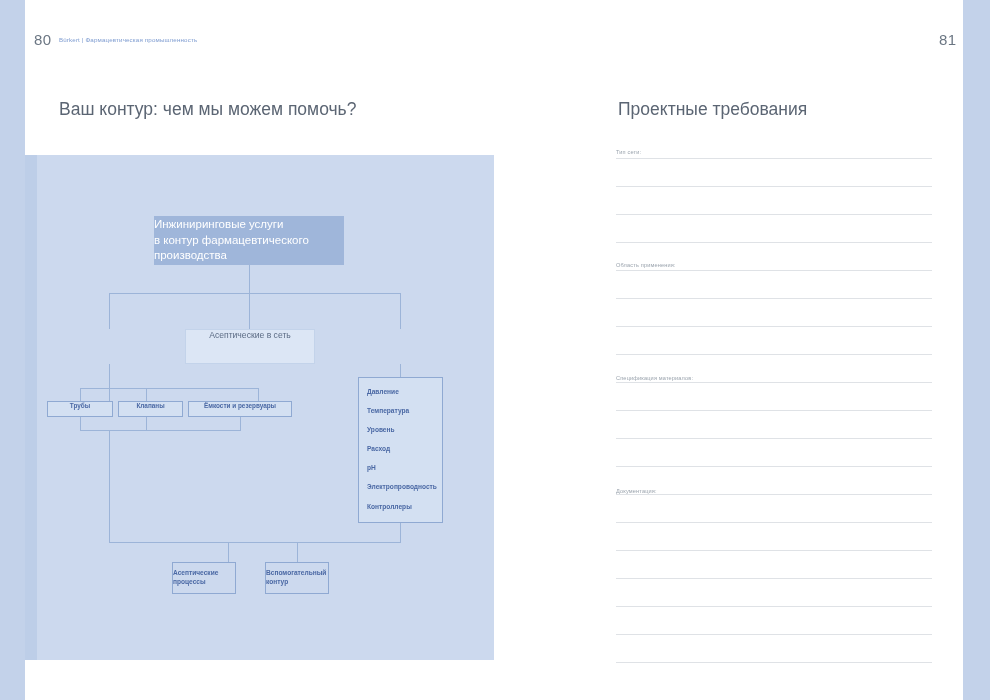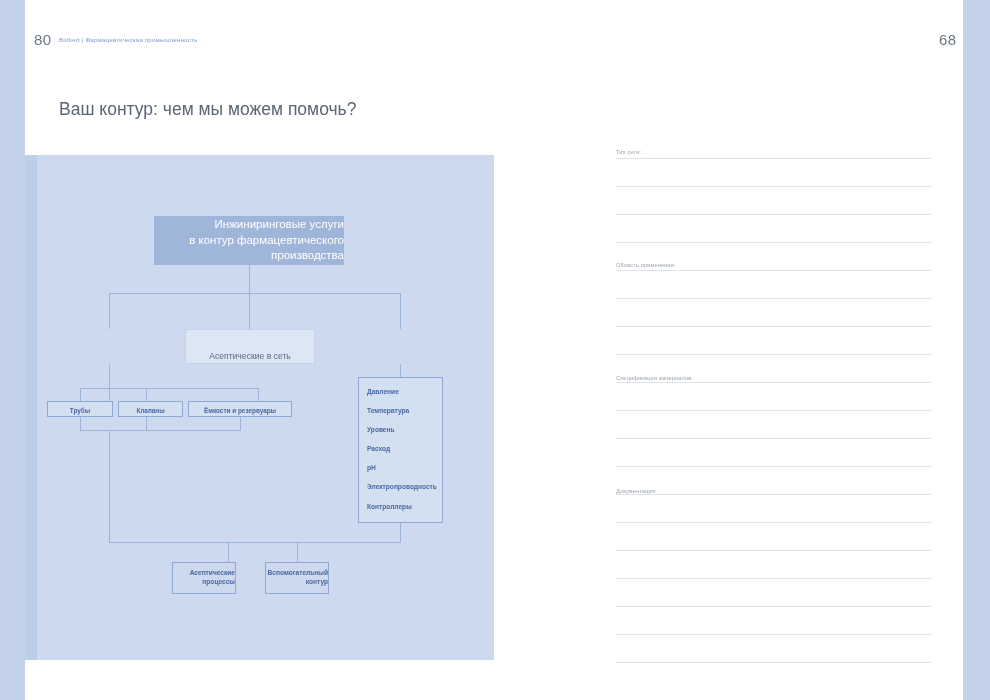--- a/index.html
+++ b/index.html
@@ -58,21 +58,21 @@
   .diagram { position: absolute; inset: 0; }
 
   
   .ln { position: absolute; background: #9cb4d8; }
   .ln.h { height: 1px; }
   .ln.v { width: 1px; }
 
   
   .nodebox {
     position: absolute;
-    display: flex; align-items: flex-end; justify-content: center;
+    display: flex; align-items: flex-start; justify-content: center;
     text-align: center;
     color: #4f6da8;
     line-height: 1.35;
   }
   .nb-root {
     background: #9fb6da;
     color: #ffffff;
     font-size: 11.5px;
     border: none;
   }
@@ -124,24 +124,25 @@
 </style>
 </head>
 <body>
 
 <div id="page">
 
   <div class="edge-strip edge-left"></div>
   <div class="edge-strip edge-right"></div>
 
   <div class="folio folio-left">80</div>
-  <div class="folio folio-right">68</div>
+  <div class="folio folio-right">81</div>
   <div class="running-head">Bürkert | Фармацевтическая промышленность</div>
 
   <div class="h1 h1-left">Ваш контур: чем мы можем помочь?</div>
+  <div class="h1 h1-right">Проектные требования</div>
 
   <div id="panel">
     <div class="diagram">
 
       <div class="nodebox nb-root" style="left:129px; top:61px; width:190px; height:49px; flex-direction:column;">
         <span>Инжиниринговые услуги</span>
         <span>в контур фармацевтического</span>
         <span>производства</span>
       </div>
 

